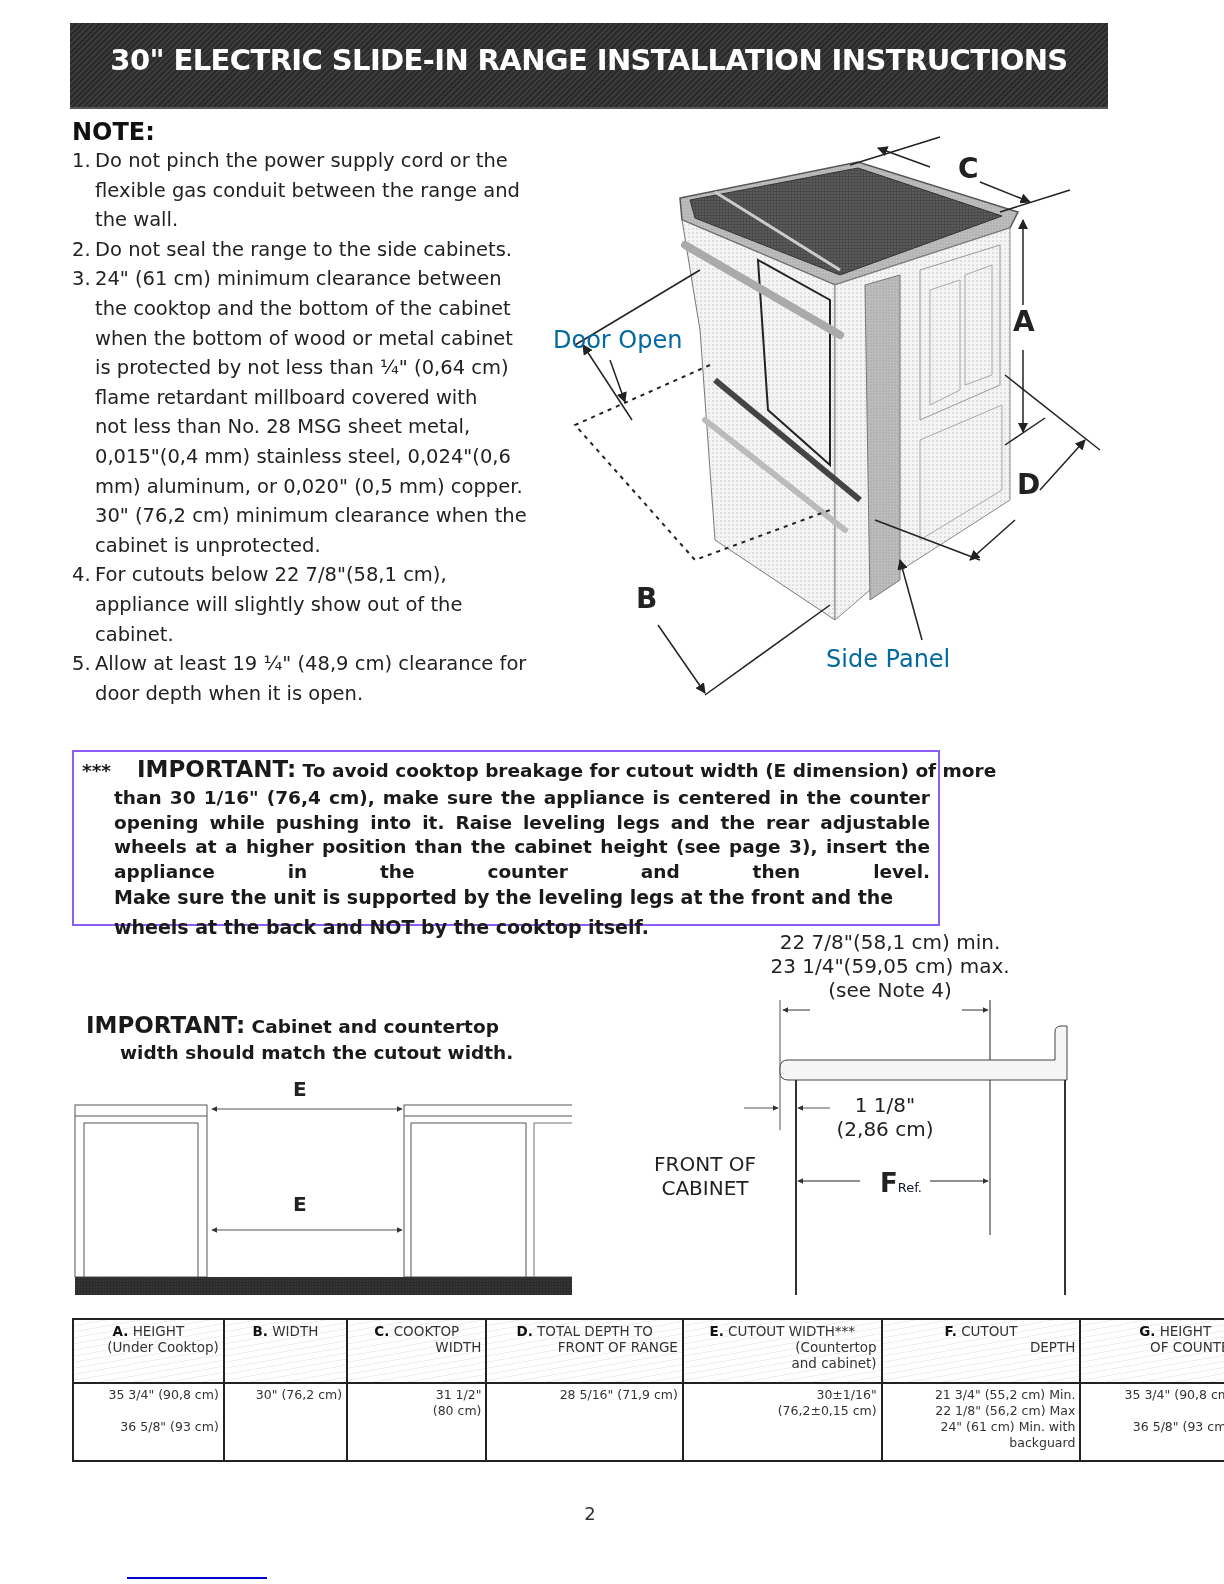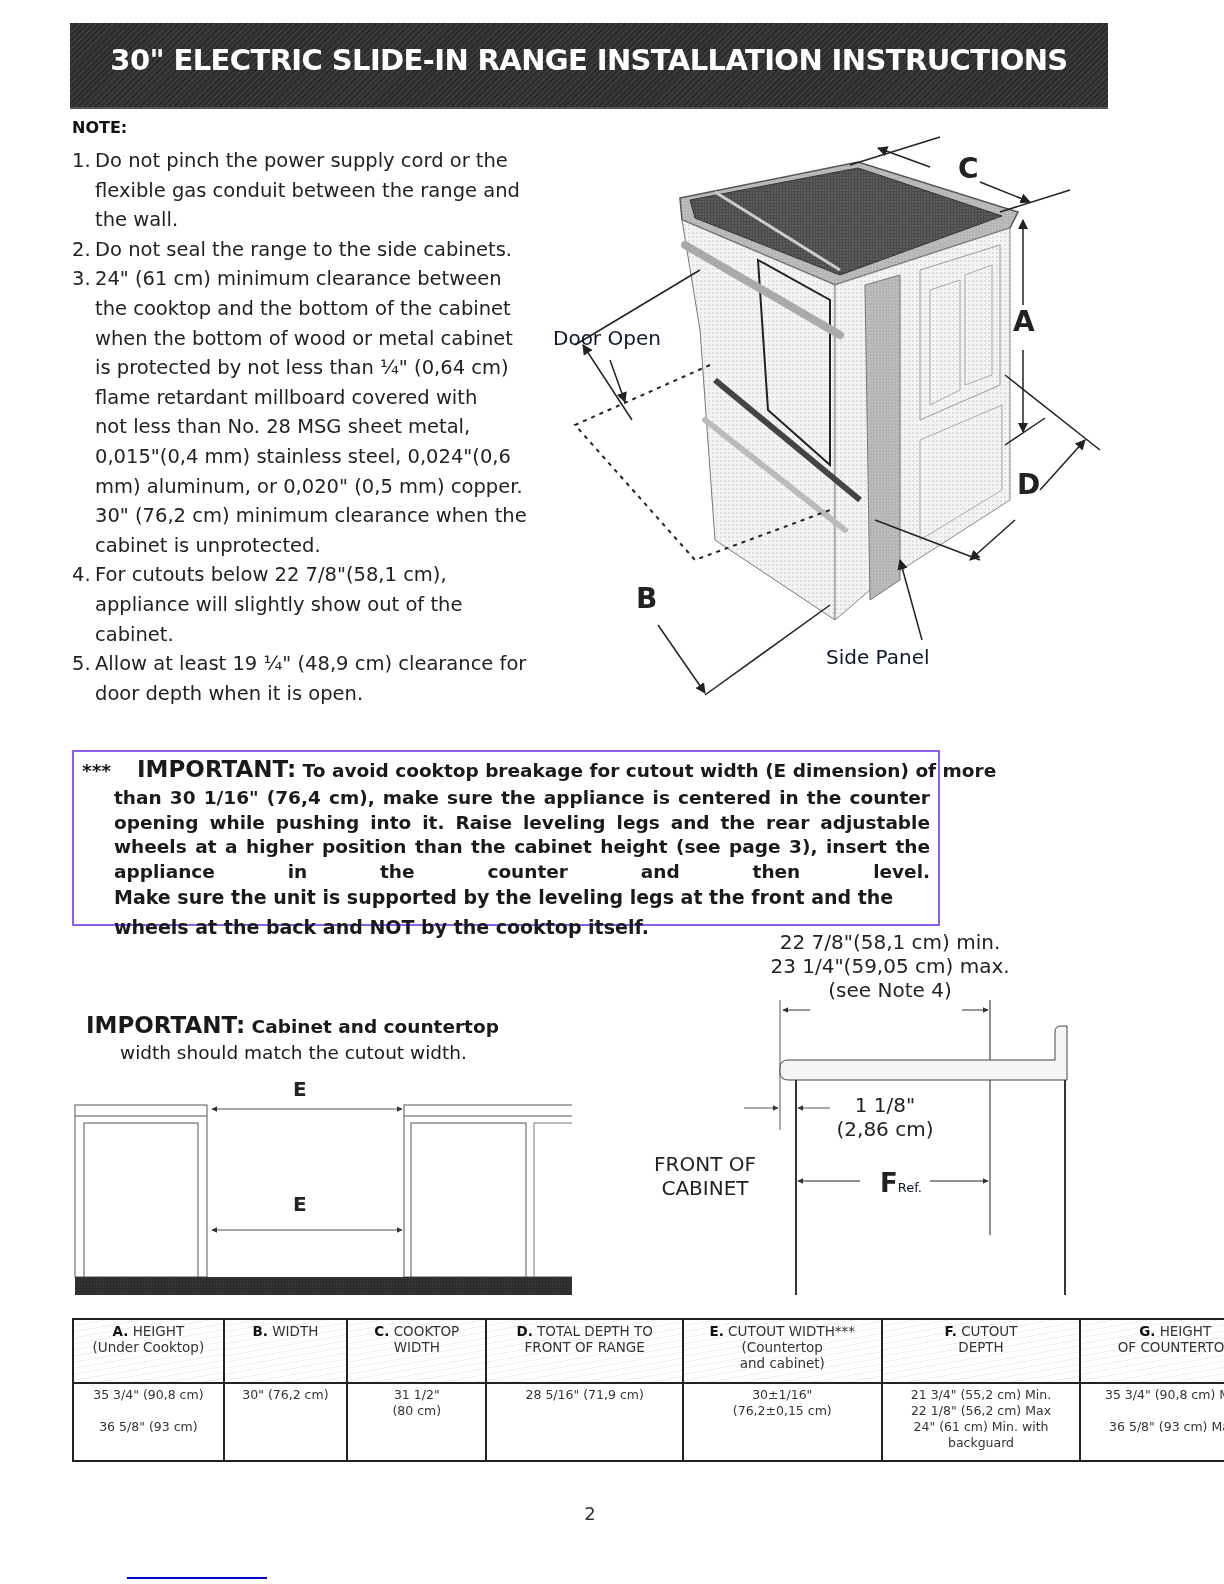--- a/index.html
+++ b/index.html
@@ -9,54 +9,54 @@
 
   
   .banner { left: 70px; top: 23px; width: 1038px; height: 84px;
             background: repeating-linear-gradient(135deg, #2a2a2a 0px, #2a2a2a 2px, #3b3b3b 2px, #3b3b3b 4px);
             border-bottom: 2px solid #555; }
   .banner-title { position: absolute; left: 0; right: 0; top: 20px; text-align: center;
                   color: #ffffff; font-family: "DejaVu Sans", sans-serif; font-weight: bold;
                   font-size: 29px; letter-spacing: -0.6px; }
 
   
-  .note-heading { left: 72px; top: 118px; font-weight: bold; font-size: 16px; color: #111; }
+  .note-heading { left: 72px; top: 118px; font-weight: bold; font-size: 24px; color: #111; }
   .notes { left: 72px; top: 146px; width: 490px; font-size: 19.5px; line-height: 29.6px; color: #222; }
   .note-item { display: flex; }
   .note-num { width: 23px; flex: none; }
   .note-text { flex: 1; white-space: pre-line; }
 
   
-  .diag-label { font-size: 20px; color: #0f172a; }
+  .diag-label { font-size: 24px; color: #0369a1; }
   .dim-letter { font-weight: bold; font-size: 28px; color: #222; }
 
   
   .imp-box { left: 72px; top: 750px; width: 868px; height: 176px; border: 2px solid #8b5cf6; box-sizing: border-box; }
   .imp-line1 { position: absolute; left: 8px; top: 4px; font-size: 18.5px; font-weight: bold; white-space: nowrap; }
   .imp-stars { font-weight: bold; margin-right: 26px; }
   .imp-key { font-size: 23px; }
   .imp-body { position: absolute; left: 40px; right: 8px; top: 34px; font-size: 18.5px; font-weight: bold;
               line-height: 24.5px; text-align: justify; text-align-last: justify; }
   .imp-big { position: absolute; left: 40px; right: 8px; top: 130px; font-size: 19px; font-weight: bold; line-height: 30px; }
 
   
   .cab-imp { left: 86px; top: 1012px; font-size: 18.5px; font-weight: bold; }
   .cab-imp .key { font-size: 23px; }
-  .cab-imp2 { left: 120px; top: 1042px; font-size: 18.5px; font-weight: normal; }
+  .cab-imp2 { left: 120px; top: 1042px; font-size: 18.5px; font-weight: bold; }
 
   .f-label { font-size: 20px; color: #222; text-align: center; }
 
   
   .spec-table { left: 72px; top: 1318px; width: 1199px; border-collapse: collapse; position: absolute; }
   .spec-table th, .spec-table td { border: 2px solid #222; font-size: 13.5px; color: #333; text-align: center; vertical-align: top; font-weight: normal; padding: 3px 4px; }
   .spec-table th { height: 56px; line-height: 16px;
                    background: repeating-linear-gradient(170deg, #ffffff 0px, #ffffff 5px, #efefef 5px, #efefef 6px); }
   .spec-table th b { font-weight: bold; color: #111; }
   .spec-table td { height: 70px; line-height: 16px; font-size: 12.5px; }
-  .cell-line { display: block; }
+  .cell-line { display: block; text-align: right; }
   .gap { display: block; height: 16px; }
 
   .page-num { left: 0; width: 1180px; top: 1503px; text-align: center; font-size: 18px; color: #333; }
   .blue-link { left: 127px; top: 1577px; width: 140px; height: 2px; background: #0000cc; }
 </style>
 </head>
 <body>
 
 <div class="abs banner">
   <div class="banner-title">30" ELECTRIC SLIDE-IN RANGE INSTALLATION INSTRUCTIONS</div>

